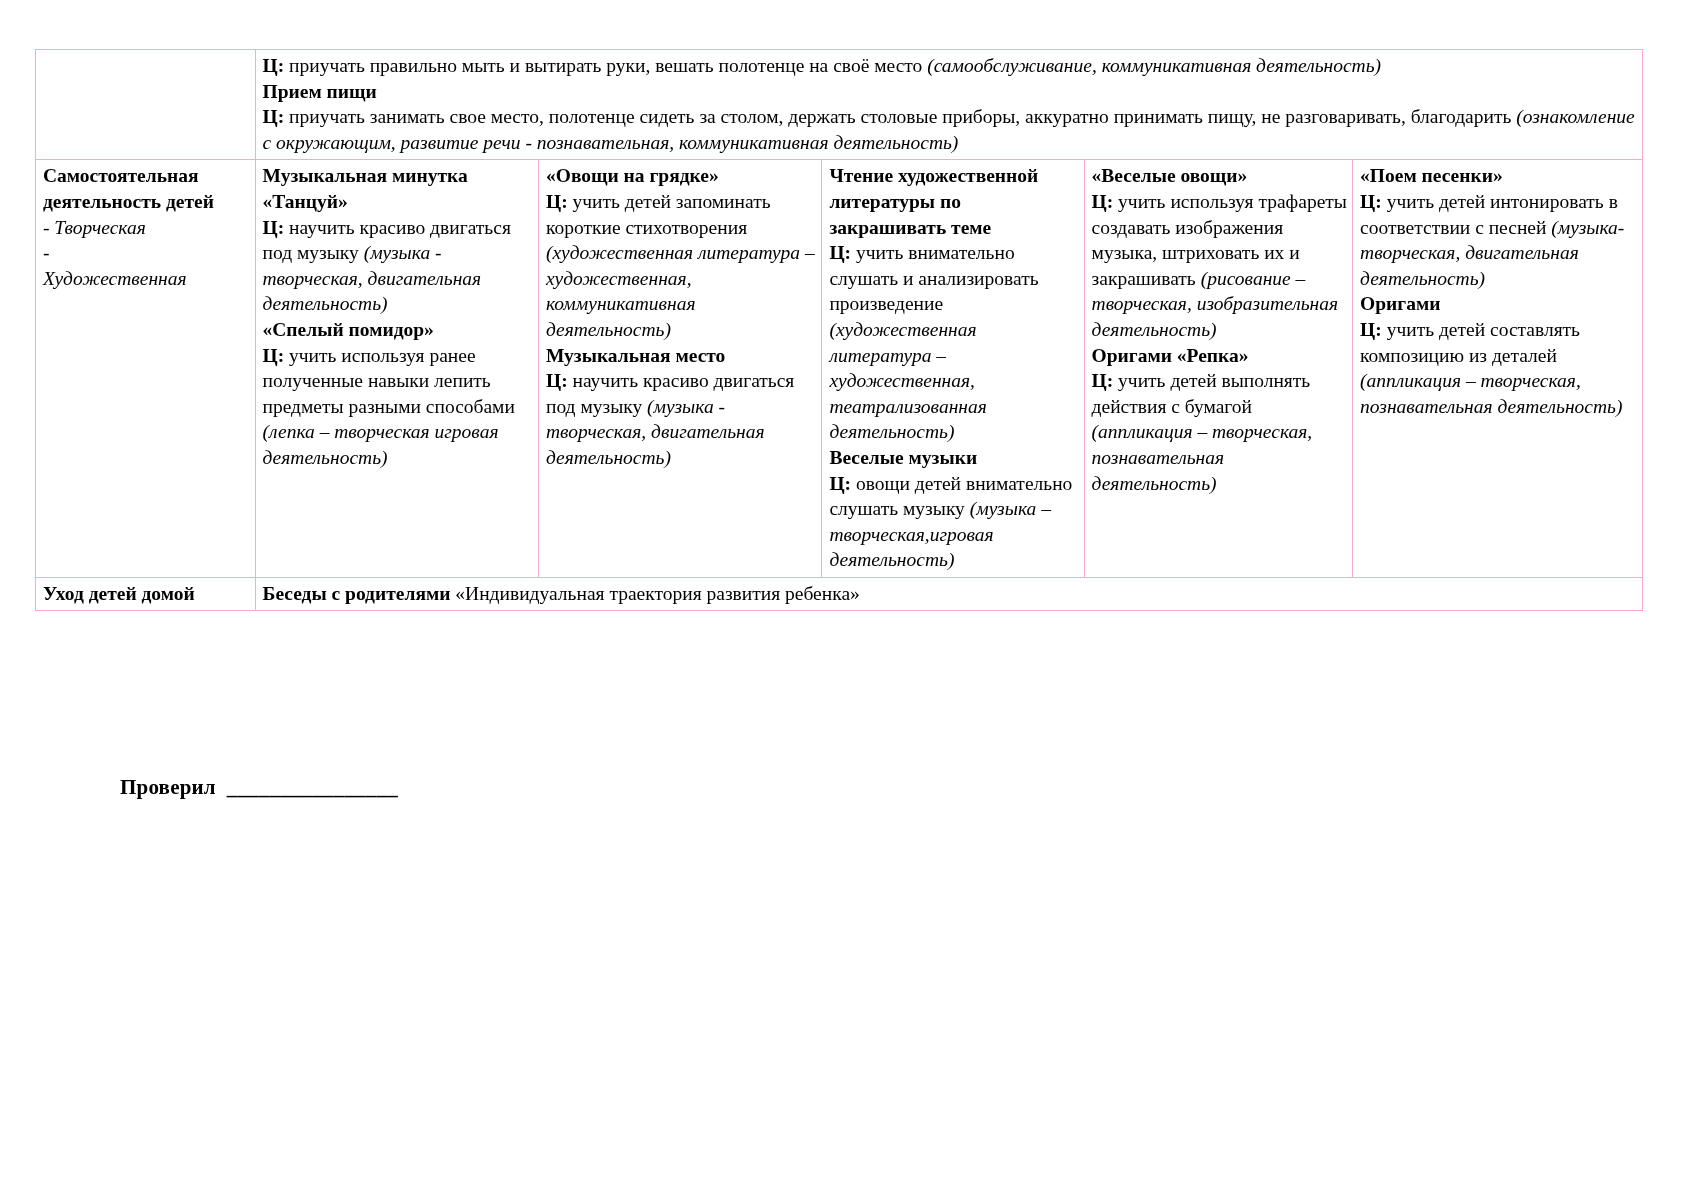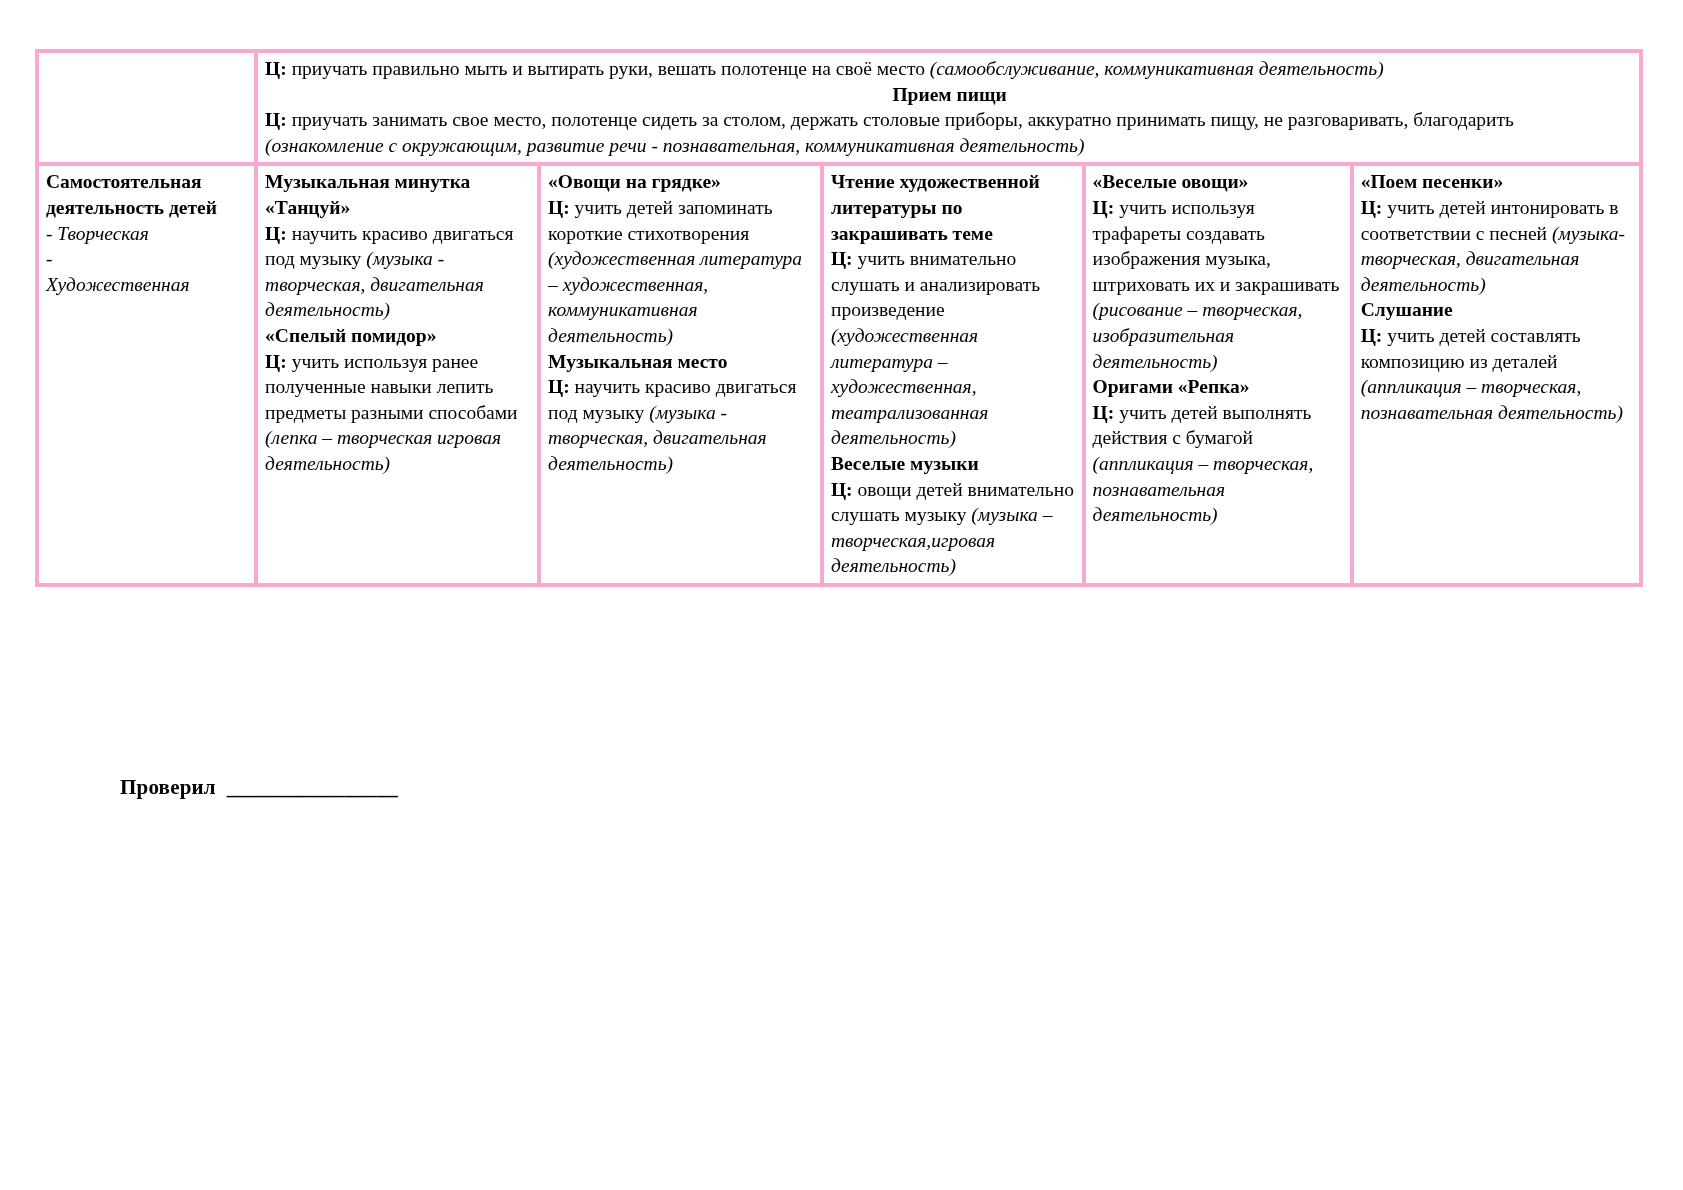--- a/index.html
+++ b/index.html
@@ -25,38 +25,38 @@
   table.plan {
     position: absolute;
     left: 35px;
     top: 49px;
     width: 1608px;
     border-collapse: collapse;
     table-layout: fixed;
   }
 
   table.plan td {
-    border: 4px solid #f9a8d4;
+    border: 1px solid #f9a8d4;
     vertical-align: top;
     padding: 3px 5px 4px 7px;
     font-size: 19.5px;
     line-height: 25.6px;
   }
 
   
   col.c1 { width: 206px; }
   col.c2 { width: 266px; }
   col.c3 { width: 266px; }
   col.c4 { width: 246px; }
   col.c5 { width: 252px; }
   col.c6 { width: 272px; }
 
   .b   { font-weight: bold; }
   .i   { font-style: italic; }
-  .ctr { text-align: center; }
+  .ctr { }
 
   .cell p {
     margin: 0;
   }
 
   .sign-line {
     position: absolute;
     left: 120px;
     top: 775px;
     font-size: 21px;
@@ -125,25 +125,33 @@
         <td class="cell">
           <p class="b">«Веселые овощи»</p>
           <p><span class="b">Ц:</span><span> учить используя трафареты создавать изображения музыка, штриховать их и закрашивать </span><span class="i">(рисование – творческая, изобразительная деятельность)</span></p>
           <p class="b">Оригами «Репка»</p>
           <p><span class="b">Ц:</span><span> учить детей выполнять действия с бумагой </span><span class="i">(аппликация – творческая, познавательная деятельность)</span></p>
         </td>
 
         <td class="cell">
           <p class="b">«Поем песенки»</p>
           <p><span class="b">Ц:</span><span> учить детей интонировать в соответствии с песней </span><span class="i">(музыка-творческая, двигательная деятельность)</span></p>
-          <p class="b">Слушание</p>
+          <p class="b">Оригами</p>
           <p><span class="b">Ц:</span><span> учить детей составлять композицию из деталей </span><span class="i">(аппликация – творческая, познавательная деятельность)</span></p>
         </td>
 
       </tr>
 
+      <tr>
+        <td class="cell">
+          <p class="b">Уход детей домой</p>
+        </td>
+        <td class="cell ctr" colspan="5">
+          <p><span class="b">Беседы с родителями</span><span> «Индивидуальная траектория развития ребенка»</span></p>
+        </td>
+      </tr>
 
     </tbody>
   </table>
 
   <div class="sign-line">Проверил  ________________</div>
 
 </div>
 
 </body></html>

